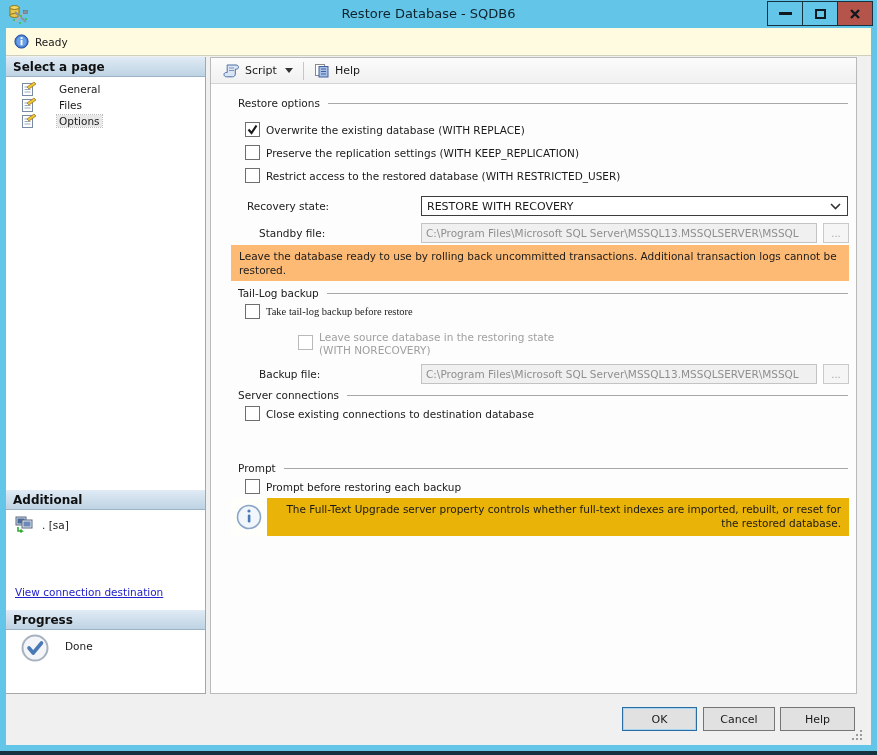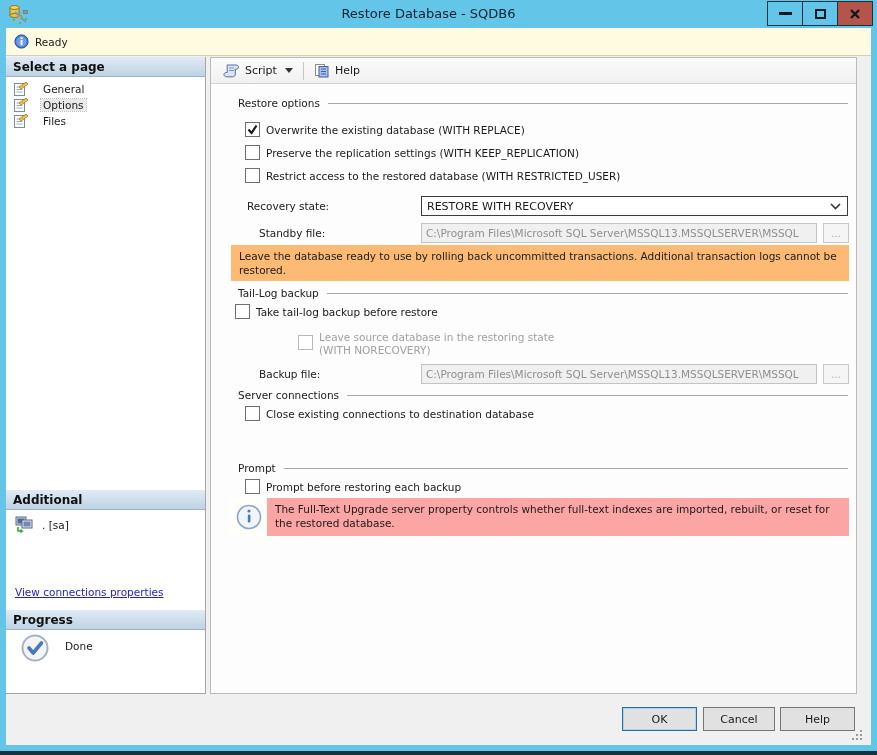--- a/index.html
+++ b/index.html
@@ -31,21 +31,21 @@
   .body-bg { position:absolute; top:56px; left:6px; right:6px; bottom:10px; background:#f0f0f0; }
 
   
   .sidebar { position:absolute; left:6px; top:57px; width:200px; height:637px;
              background:#ffffff; border-right:1px solid #a6a6a6; border-bottom:1px solid #a6a6a6; }
   .side-header { height:20px; background:linear-gradient(#e0ebf5,#bed3e3);
                  border-bottom:1px solid #9db2c4; font-weight:bold; font-size:12px;
                  display:flex; align-items:center; padding-left:7px; color:#101010; }
   .side-header.abs { position:absolute; left:0; right:0; }
   .page-list { padding-top:4px; }
-  .page-item { display:flex; align-items:center; gap:12px; height:16px; padding-left:7px; cursor:default; }
+  .page-item { display:flex; align-items:center; gap:20px; height:16px; padding-left:15px; cursor:default; }
   .page-item .lbl { padding:0 2px; }
   .page-item.selected .lbl { background:#e9e9e9; outline:1px dotted #bdbdbd; }
   .conn-row { position:absolute; top:459px; left:9px; display:flex; align-items:center; gap:8px; }
   .conn-link { position:absolute; top:529px; left:9px; color:#2222cc; text-decoration:underline; cursor:pointer; }
   .prog-row { position:absolute; top:577px; left:15px; display:flex; align-items:flex-start; gap:16px; }
   .prog-row .lbl { margin-top:6px; }
 
   
   .main { position:absolute; left:210px; top:57px; width:647px; height:637px;
           background:#fdfdfd; border:1px solid #bababa; }
@@ -75,21 +75,21 @@
   .combo .chev { position:absolute; right:6px; top:6px; }
   .tfield { position:absolute; left:210px; width:396px; height:20px; background:#f0f0f0;
             border:1px solid #c3c3c3; color:#8f8f8f; display:flex; align-items:center;
             padding:0 4px; white-space:nowrap; overflow:hidden; }
   .browse { position:absolute; left:612px; width:26px; height:20px; background:#f5f5f5;
             border:1px solid #c9c9c9; color:#a8a8a8; display:flex; align-items:center;
             justify-content:center; font-size:10px; cursor:default; }
 
   .note { position:absolute; left:20px; width:618px; background:#fdba74; color:#1c1c1c;
           padding:4px 8px; line-height:14px; }
-  .note2 { position:absolute; left:20px; width:618px; height:38px; background:#fca5a5; display:flex; }
+  .note2 { position:absolute; left:20px; width:618px; height:38px; background:#eab308; display:flex;text-align:right; }
   .note2 .icell { width:36px; background:#fefefa; display:flex; align-items:center; justify-content:center; }
   .note2 .ntext { flex:1; padding:4px 8px 0 8px; line-height:14px; }
 
   
   .footer { position:absolute; left:6px; right:6px; top:694px; height:51px; background:#f0f0f0; }
   .btn { position:absolute; top:13px; height:24px; background:#e1e1e1; border:1px solid #757575;
          display:flex; align-items:center; justify-content:center; font-size:11px; cursor:default; }
   .btn.ok { left:616px; width:75px; border:1px solid #2a6da3; box-shadow:inset 0 0 0 1px #a9d4f0; }
   .btn.cancel { left:697px; width:72px; }
   .btn.help { left:774px; width:75px; }
@@ -148,54 +148,54 @@
       <div class="page-item">
         <svg width="16" height="16" viewBox="0 0 16 16">
             <rect x="1.5" y="2.5" width="10" height="12" fill="#fff" stroke="#7a8aa0"></rect>
             <line x1="3.5" y1="6" x2="9.5" y2="6" stroke="#9aabc0"></line>
             <line x1="3.5" y1="8.5" x2="9.5" y2="8.5" stroke="#9aabc0"></line>
             <line x1="3.5" y1="11" x2="9.5" y2="11" stroke="#9aabc0"></line>
             <polygon points="6,6 13,1 15,3 8,8" fill="#f0c33c" stroke="#9a7d1f" stroke-width="0.8"></polygon>
           </svg>
         <span class="lbl">General</span>
       </div>
+      <div class="page-item">
+        <svg width="16" height="16" viewBox="0 0 16 16">
+            <rect x="1.5" y="2.5" width="10" height="12" fill="#fff" stroke="#7a8aa0"></rect>
+            <line x1="3.5" y1="6" x2="9.5" y2="6" stroke="#9aabc0"></line>
+            <line x1="3.5" y1="8.5" x2="9.5" y2="8.5" stroke="#9aabc0"></line>
+            <line x1="3.5" y1="11" x2="9.5" y2="11" stroke="#9aabc0"></line>
+            <polygon points="6,6 13,1 15,3 8,8" fill="#f0c33c" stroke="#9a7d1f" stroke-width="0.8"></polygon>
+          </svg>
+        <span class="lbl">Files</span>
+      </div>
       <div class="page-item selected">
         <svg width="16" height="16" viewBox="0 0 16 16">
             <rect x="1.5" y="2.5" width="10" height="12" fill="#fff" stroke="#7a8aa0"></rect>
             <line x1="3.5" y1="6" x2="9.5" y2="6" stroke="#9aabc0"></line>
             <line x1="3.5" y1="8.5" x2="9.5" y2="8.5" stroke="#9aabc0"></line>
             <line x1="3.5" y1="11" x2="9.5" y2="11" stroke="#9aabc0"></line>
             <polygon points="6,6 13,1 15,3 8,8" fill="#f0c33c" stroke="#9a7d1f" stroke-width="0.8"></polygon>
           </svg>
         <span class="lbl">Options</span>
-      </div>
-      <div class="page-item">
-        <svg width="16" height="16" viewBox="0 0 16 16">
-            <rect x="1.5" y="2.5" width="10" height="12" fill="#fff" stroke="#7a8aa0"></rect>
-            <line x1="3.5" y1="6" x2="9.5" y2="6" stroke="#9aabc0"></line>
-            <line x1="3.5" y1="8.5" x2="9.5" y2="8.5" stroke="#9aabc0"></line>
-            <line x1="3.5" y1="11" x2="9.5" y2="11" stroke="#9aabc0"></line>
-            <polygon points="6,6 13,1 15,3 8,8" fill="#f0c33c" stroke="#9a7d1f" stroke-width="0.8"></polygon>
-          </svg>
-        <span class="lbl">Files</span>
       </div>
     </div>
 
     <div class="side-header abs" style="top:433px;">Additional</div>
     <div class="conn-row">
       <svg width="19" height="17" viewBox="0 0 19 17">
         <rect x="1" y="1" width="10" height="8" fill="#c8d4e4" stroke="#5a6a80"></rect>
         <rect x="2.5" y="2.5" width="7" height="5" fill="#4a6a9c"></rect>
         <rect x="7" y="4" width="10" height="8" fill="#dde4ee" stroke="#5a6a80"></rect>
         <rect x="8.5" y="5.5" width="7" height="5" fill="#6b8ab8"></rect>
         <path d="M3 11 v4 h4 l-1.5 -1.5 M7 15 l-1.5 1.5" fill="none" stroke="#2fae2f" stroke-width="1.6"></path>
       </svg>
       <span>. [sa]</span>
     </div>
-    <a class="conn-link">View connections properties</a>
+    <a class="conn-link">View connection destination</a>
 
     <div class="side-header abs" style="top:553px;">Progress</div>
     <div class="prog-row">
       <svg width="28" height="28" viewBox="0 0 28 28">
         <circle cx="14" cy="14" r="12.5" fill="#f3f5f8" stroke="#a7b2c0" stroke-width="2"></circle>
         <path d="M8 14 l4.2 5 L20.5 9" fill="none" stroke="#4a7ab5" stroke-width="3.6" stroke-linecap="round" stroke-linejoin="round"></path>
       </svg>
       <span class="lbl">Done</span>
     </div>
   </div>
@@ -260,21 +260,21 @@
       <div class="tfield" style="top:139px;">C:\Program Files\Microsoft SQL Server\MSSQL13.MSSQLSERVER\MSSQL</div>
       <div class="browse" style="top:139px;">...</div>
 
       <div class="note" style="top:161px;">Leave the database ready to use by rolling back uncommitted transactions. Additional transaction logs cannot be restored.</div>
 
       <div class="group" style="top:203px;">
         <span>Tail-Log backup</span>
           <span class="rule"></span>
       </div>
 
-      <div class="cbrow" style="top:220px; left:24px;">
+      <div class="cbrow" style="top:220px; left:34px;font-family:Liberation Serif, serif;">
         <span class="cb"></span>
         <span>Take tail-log backup before restore</span>
       </div>
 
       <div class="cbrow" style="top:247px; left:64px; align-items:flex-start;margin-left:23px;">
         <span class="cb disabled" style="margin-top:4px;"></span>
         <span class="dis two-line">
           <span>Leave source database in the restoring state</span><br>
           <span>(WITH NORECOVERY)</span>
         </span>

